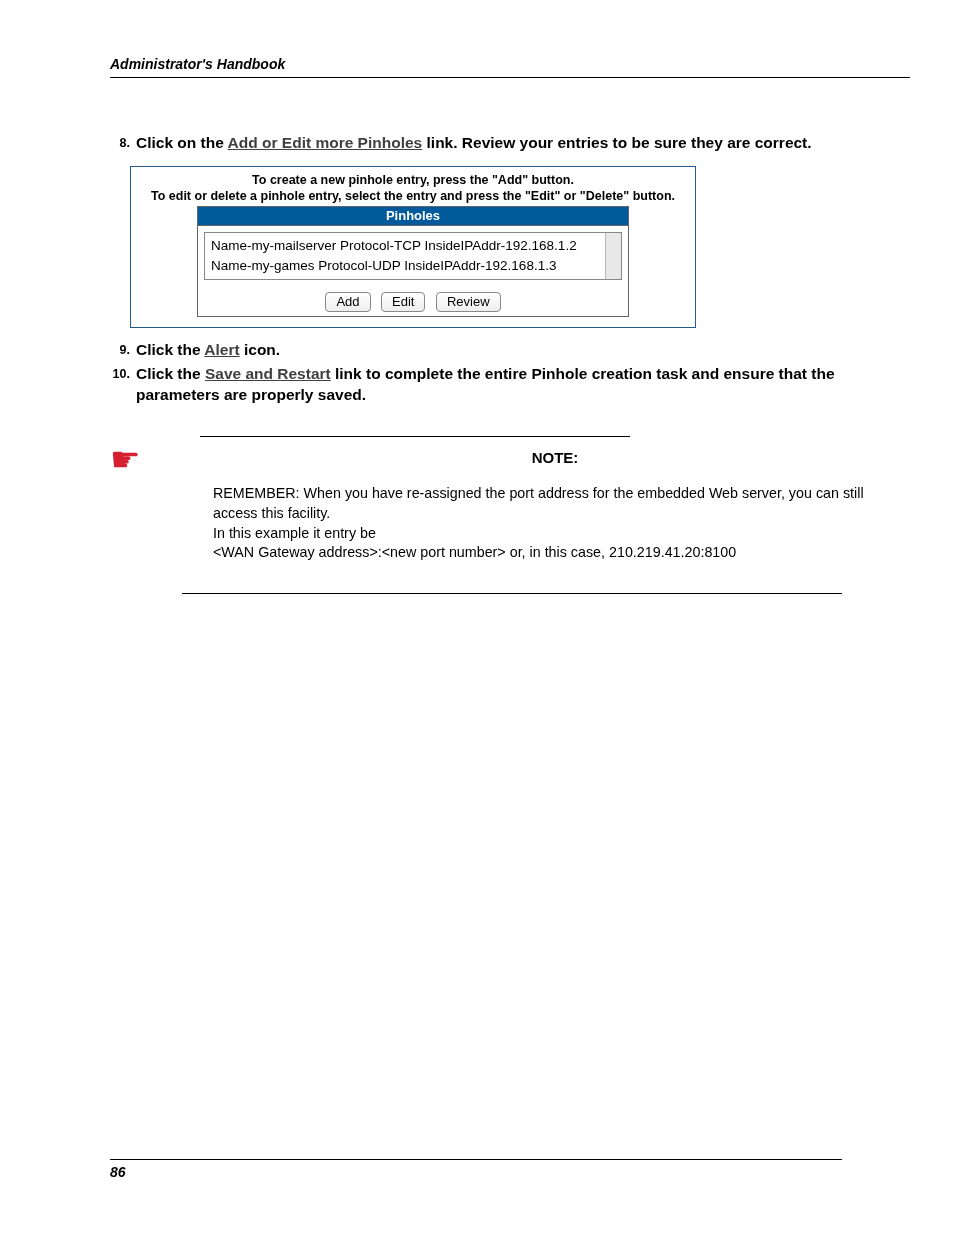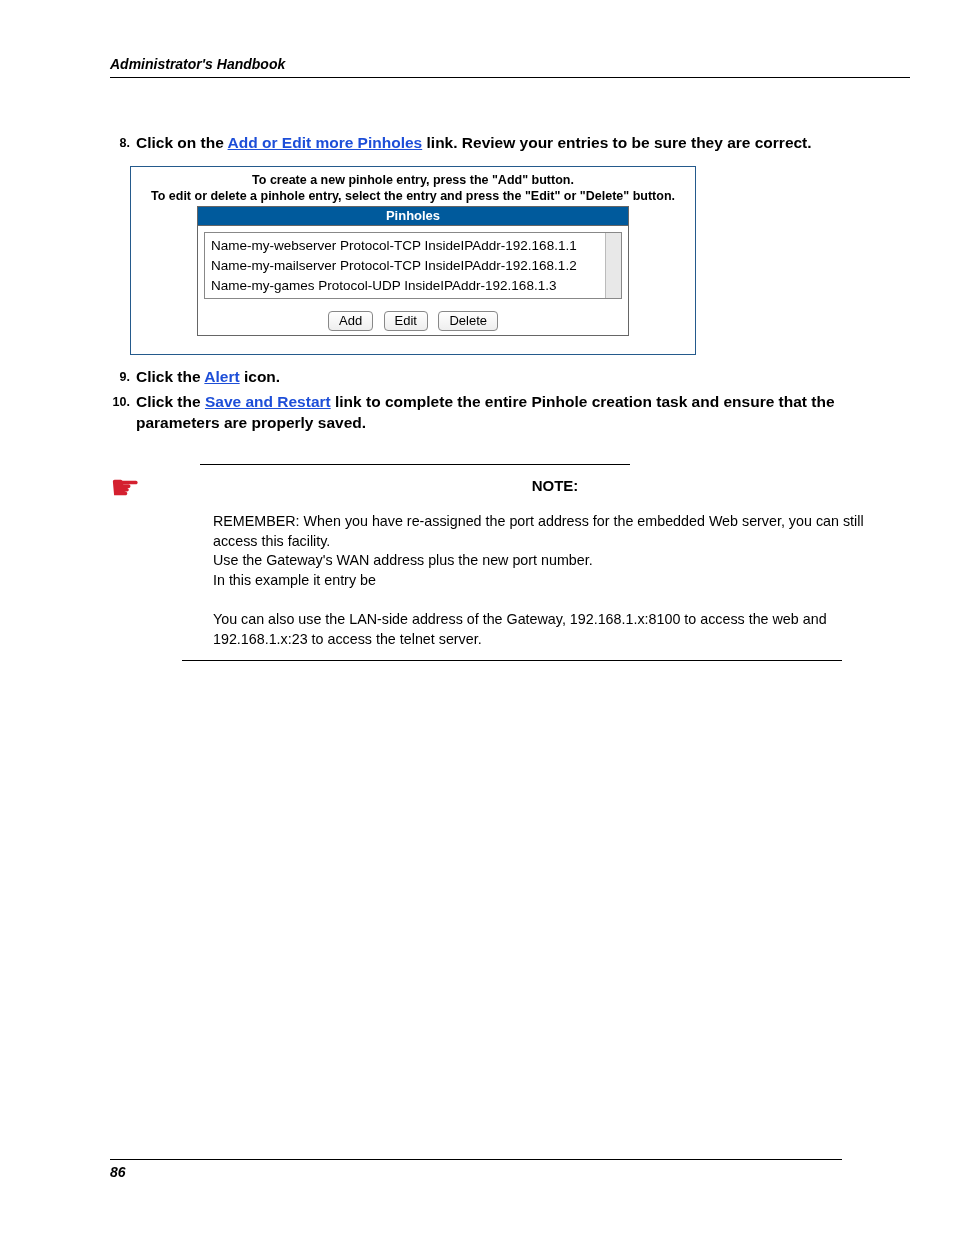--- a/index.html
+++ b/index.html
@@ -44,41 +44,41 @@
     line-height: 1.35;
     padding-top: 2px;
   }
   .li-body {
     font-weight: bold;
     font-size: 15.5px;
     line-height: 1.35;
     flex: 1;
   }
   .link {
-    color: #1d4ed8;
+    color: #404040;
     text-decoration: underline;
     font-weight: bold;
     text-align: right;
   }
   .pinhole-outer {
     border: 1.5px solid #245A8C;
     margin: 12px 0 12px 20px;
     width: 566px;
     padding: 5px 4px 10px 4px;
     box-sizing: border-box;
   }
   .pinhole-instr {
     text-align: center;
     font-weight: bold;
     font-size: 12.5px;
     line-height: 1.3;
   }
   .pinhole-tbl {
     border: 1.5px solid #666;
-    margin: 2px auto 8px auto;
+    margin: 2px auto 0 auto;
     width: 430px;
   }
   .pinhole-head {
     background: #005A9C;
     color: #fff;
     font-weight: bold;
     text-align: center;
     font-size: 13px;
     padding: 1px 0 2px 0;
     border-bottom: 1px solid #666;
@@ -188,29 +188,28 @@
   </div>
 
   <div class="pinhole-outer">
     <div class="pinhole-instr">
       <div>To create a new pinhole entry, press the "Add" button.</div>
       <div>To edit or delete a pinhole entry, select the entry and press the "Edit" or "Delete" button.</div>
     </div>
     <div class="pinhole-tbl">
       <div class="pinhole-head">Pinholes</div>
       <div class="pinhole-listbox">
-        <div>Name-my-webserver Protocol-TCP InsideIPAddr-192.168.1.1</div>
         <div>Name-my-mailserver Protocol-TCP InsideIPAddr-192.168.1.2</div>
         <div>Name-my-games Protocol-UDP InsideIPAddr-192.168.1.3</div>
         <div class="sb"></div>
       </div>
       <div class="btn-row">
         <span class="btn">Add</span>
         <span class="btn">Edit</span>
-        <span class="btn">Delete</span>
+        <span class="btn">Review</span>
       </div>
     </div>
   </div>
 
   <div class="ol">
     <div class="li">
       <div class="li-num">9.</div>
       <div class="li-body">
         <span>Click the </span><span class="link">Alert</span><span> icon.</span>
       </div>
@@ -226,24 +225,23 @@
   <div class="note-block">
     <div class="note-rule"></div>
     <div class="note-row">
       <div class="note-icon">
         <span class="hand">☛</span>
       </div>
       <div class="note-content">
         <div class="note-label">NOTE:</div>
         <div class="note-text">
           <p>REMEMBER: When you have re-assigned the port address for the embedded Web server, you can still access this facility.</p>
-          <p>Use the Gateway's WAN address plus the new port number.</p>
           <p>In this example it entry be</p>
+          <p> &lt;WAN Gateway address&gt;:&lt;new port number&gt; or, in this case, 210.219.41.20:8100</p>
           <br>
-          <p>You can also use the LAN-side address of the Gateway, 192.168.1.x:8100 to access the web and 192.168.1.x:23 to access the telnet server.</p>
         </div>
       </div>
     </div>
     <div class="note-bottom-rule"></div>
   </div>
 
   <div class="footer">
     <span>86</span>
   </div>
 </div>

